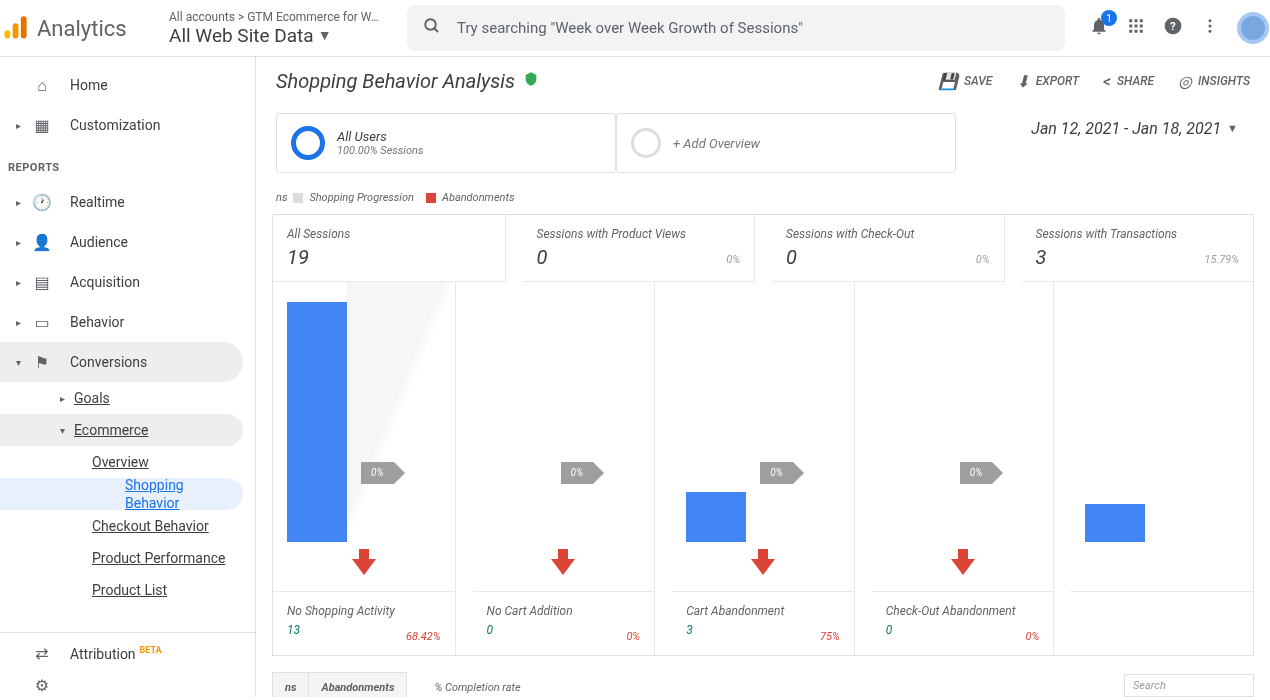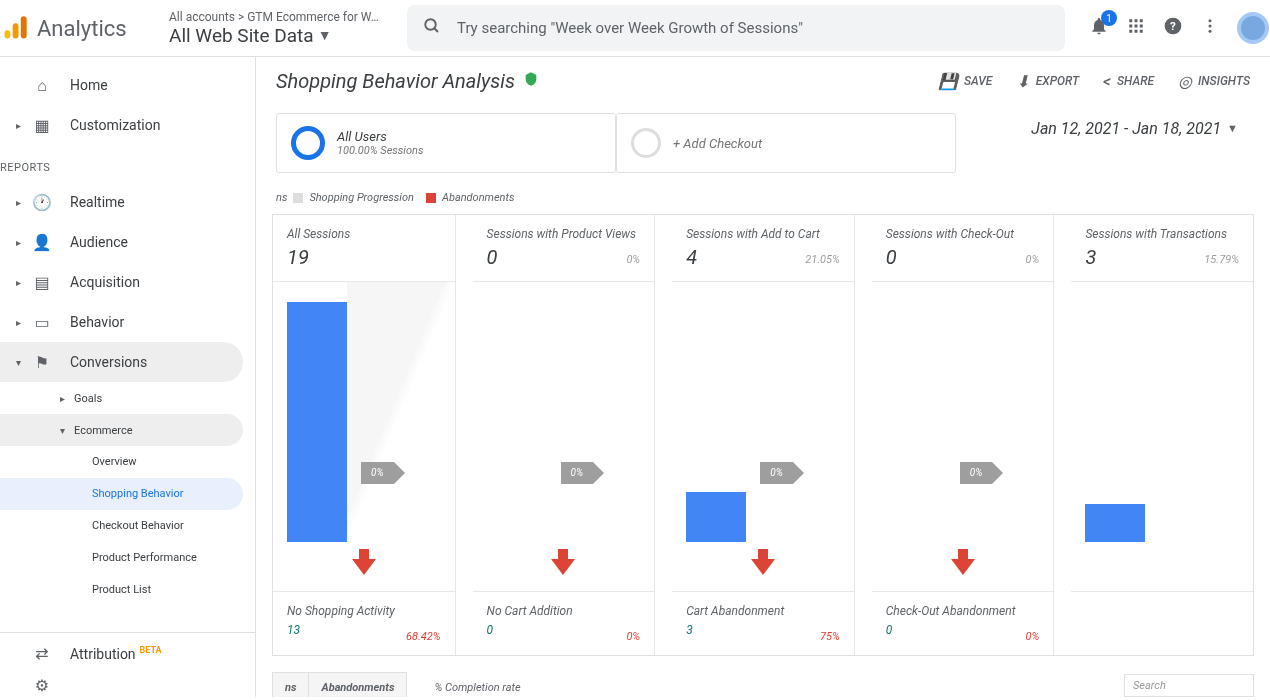--- a/index.html
+++ b/index.html
@@ -26,24 +26,24 @@
 
 .main { display: flex; height: calc(700px - 60px); }
 .sidebar { width: 256px; border-right: 1px solid #e0e0e0; overflow-y: auto; padding-top: 8px; position: relative; }
 .sb-item { display: flex; align-items: center; height: 40px; padding: 0 16px; color: #3c4043; cursor: pointer; }
 .sb-item.indent1 { padding-left: 60px; font-size: 13px; height: 32px; }
 .sb-item.indent2 { padding-left: 92px; font-size: 13px; height: 32px; line-height: 1.3; }
 .sb-item .arrow { width: 14px; font-size: 10px; color: #5f6368; }
 .sb-item .icon { width: 24px; margin-right: 16px; color: #5f6368; font-size: 16px; display: flex; justify-content: center; }
 .sb-item.active-group { background: #eeeeee; border-radius: 0 20px 20px 0; margin-right: 12px; }
 .sb-item.active-sub { background: #e8f0fe; border-radius: 0 20px 20px 0; margin-right: 12px; }
-.sb-item.active-sub .label-txt { color: #1a73e8; }
-.sb-header { font-size: 11px; color: #5f6368; padding: 16px 0 8px; font-weight: 400; letter-spacing: 0.5px; }
+.sb-item.active-sub .label-txt { color: #1a73e8; margin-left: 33px; }
+.sb-header { font-size: 11px; color: #5f6368; padding: 16px 0 8px; font-weight: 700; letter-spacing: 0.5px; margin-left: 8px; }
 .sb-item .label-txt { font-size: 14px; }
-.sb-item.indent1 .label-txt, .sb-item.indent2 .label-txt { font-size: 11px; }
+.sb-item.indent1 .label-txt, .sb-item.indent2 .label-txt { font-size: 14px; text-decoration: underline; }
 .beta { color: #f29900; font-size: 9px; margin-left: 4px; vertical-align: super; font-weight: 700; }
 .sb-bottom { position: absolute; bottom: 0; left: 0; right: 0; background: #fff; border-top: 1px solid #e0e0e0; }
 
 
 .content { flex: 1; overflow: auto; font-style: italic; }
 .page-head { display: flex; align-items: center; padding: 12px 20px; }
 .page-title { font-size: 20px; color: #3c4043; display: flex; align-items: center; }
 .shield { color: #34a853; margin-left: 8px; font-size: 15px; }
 .page-actions { margin-left: auto; display: flex; gap: 24px; }
 .pact { display: flex; align-items: center; gap: 6px; color: #5f6368; font-size: 12px; font-weight: 500; cursor: pointer; }
@@ -269,41 +269,40 @@
     <div class="segbar">
       <div class="segcard">
         <div class="segcircle"></div>
         <div class="segtxt">
           <div class="t1">All Users</div>
           <div class="t2">100.00% Sessions</div>
         </div>
       </div>
       <div class="segcard">
         <div class="segcircle empty"></div>
-        <div class="addseg">+ Add Checkout</div>
+        <div class="addseg">+ Add Overview</div>
       </div>
       <div class="daterange">
         <span>Jan 12, 2021 - Jan 18, 2021</span>
         <span style="font-size:11px;color:#5f6368">▼</span>
       </div>
     </div>
 
     <div class="legend">
       <span>ns</span>
       <span class="lg-sw lg-grey"></span>
       <span>Shopping Progression</span>
       <span class="lg-sw lg-red" style="margin-left:6px"></span>
       <span>Abandonments</span>
     </div>
 
     <div class="funnel">
       <div class="funnel-row" id="funnel-head">
           <div class="fcell fc-head"><div class="lbl">All Sessions</div><span class="val">19</span></div>
           <div class="fcell fc-head"><div class="lbl">Sessions with Product Views</div><span class="val">0</span><span class="pct">0%</span></div>
-          <div class="fcell fc-head"><div class="lbl">Sessions with Add to Cart</div><span class="val">4</span><span class="pct">21.05%</span></div>
           <div class="fcell fc-head"><div class="lbl">Sessions with Check-Out</div><span class="val">0</span><span class="pct">0%</span></div>
           <div class="fcell fc-head"><div class="lbl">Sessions with Transactions</div><span class="val">3</span><span class="pct">15.79%</span></div>
         </div>
       <div class="funnel-row" id="funnel-chart" style="position:relative">
           <div class="fcell fc-chart">
             <div class="flow-bg"></div>
             <div class="bar" style="height:240px"></div>
             <div class="arrow-tag">
               <div class="arrow-body">0%</div>
               <div class="arrow-head"></div>

